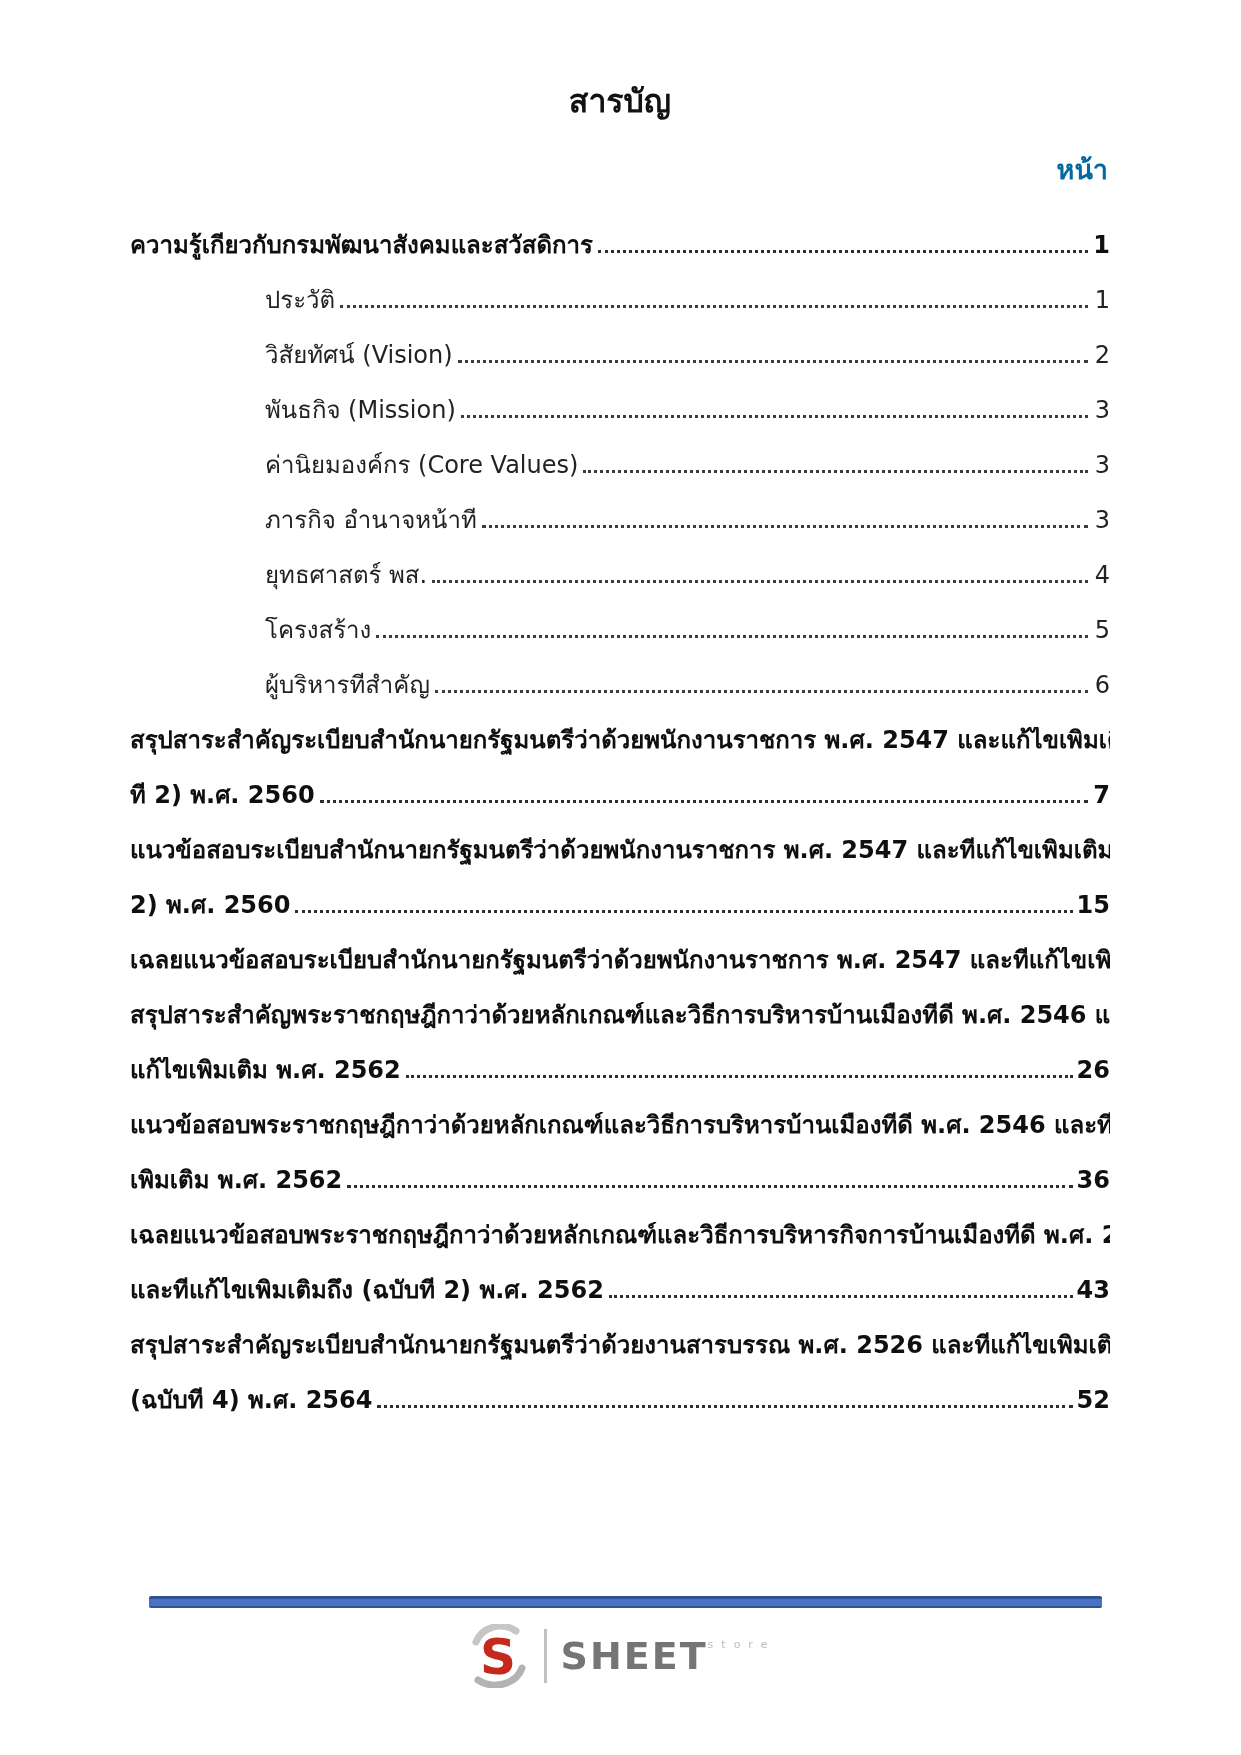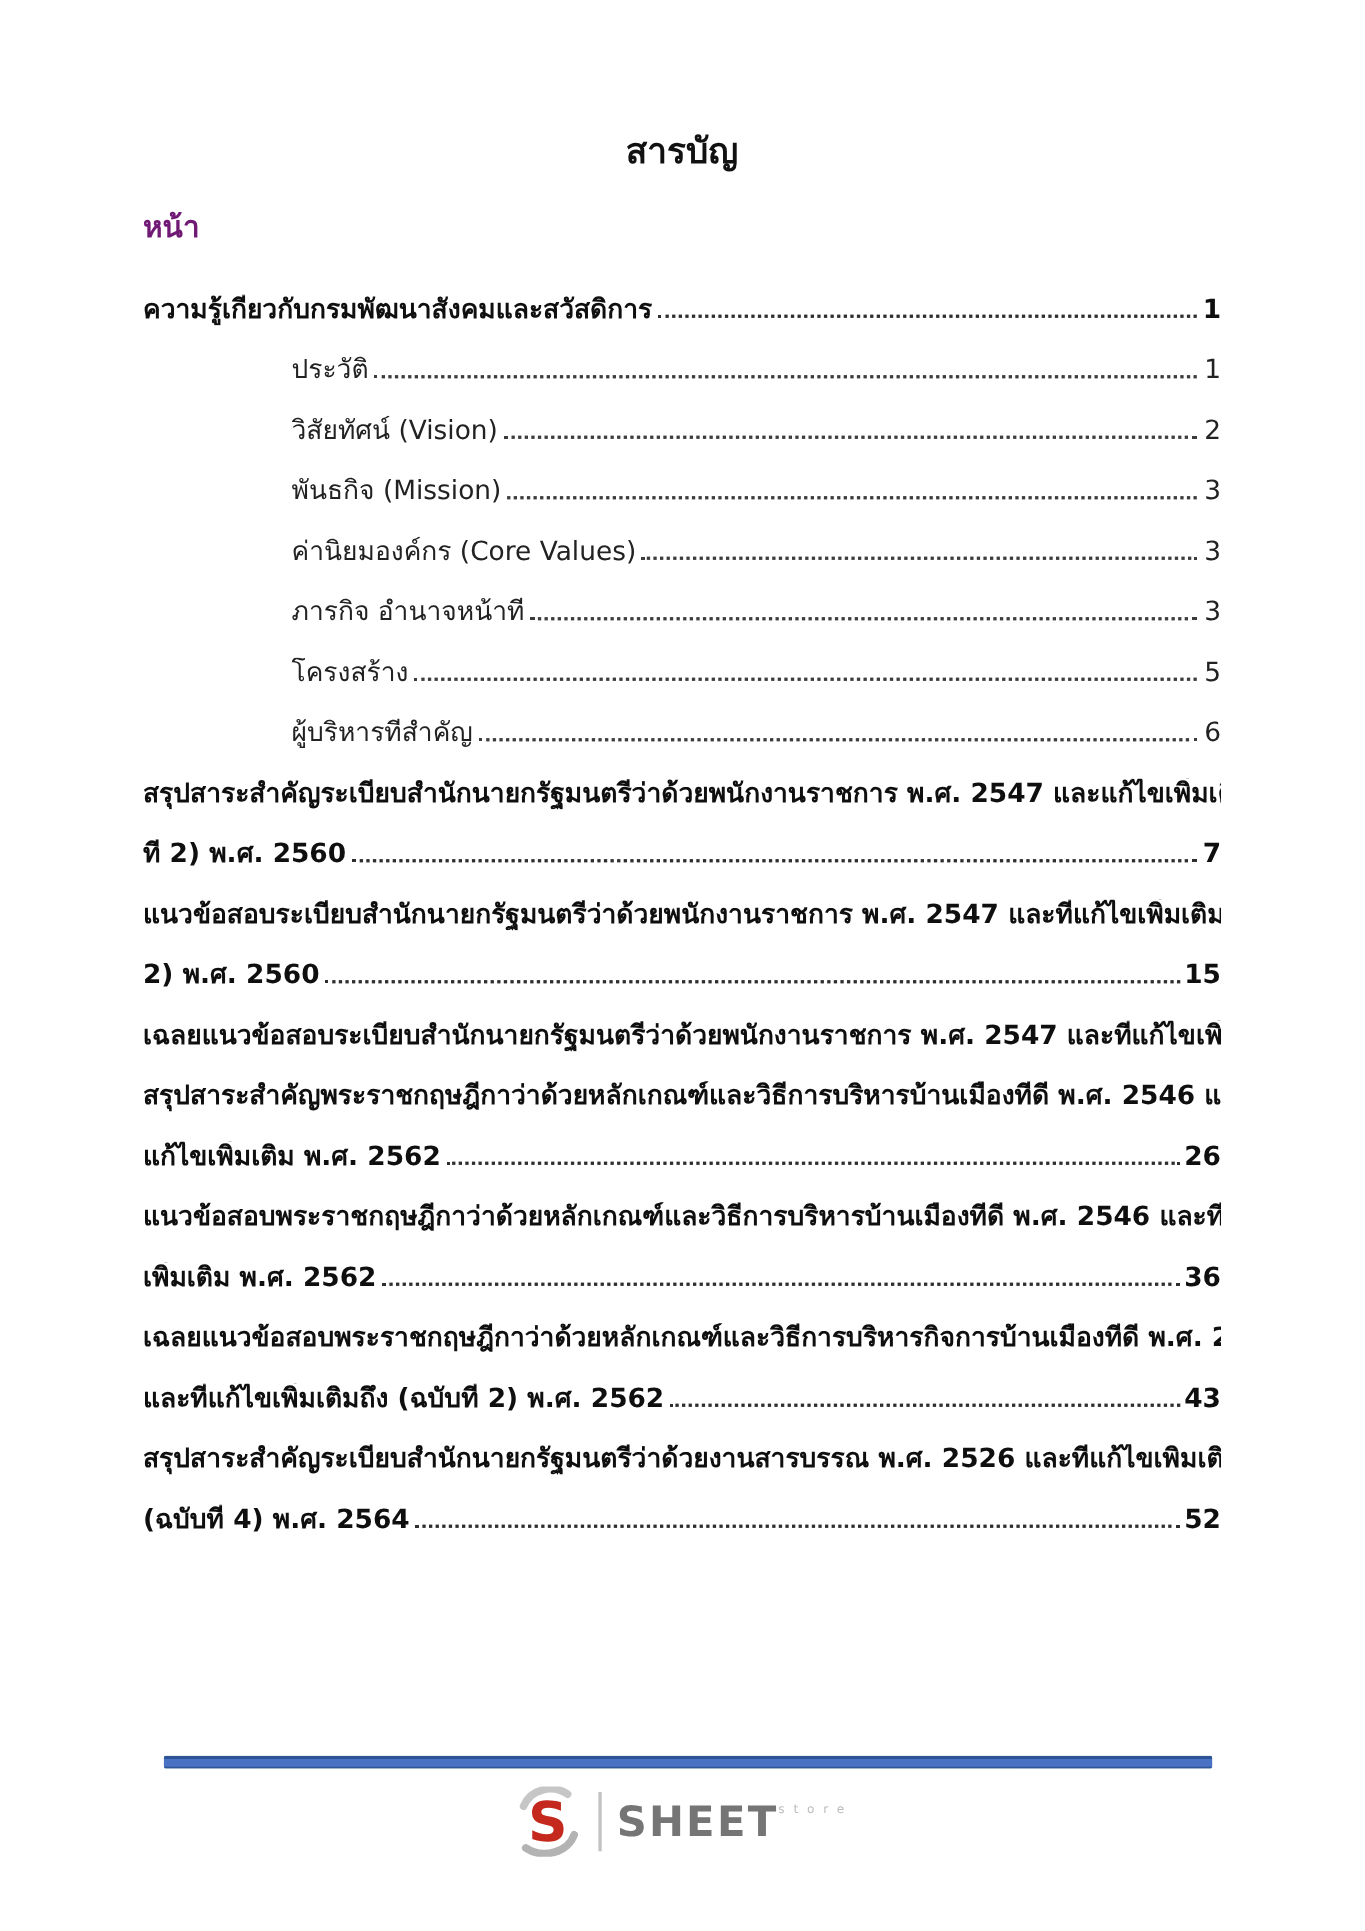--- a/index.html
+++ b/index.html
@@ -6,27 +6,28 @@
   html,body { background:#ffffff; }
   body {
     width:1241px; height:1755px;
     position:relative; overflow:hidden;
     font-family:"DejaVu Sans","Liberation Sans",sans-serif;
     color:#1c1c1c;
   }
   .page { position:absolute; inset:0; background:#ffffff; }
   .content { position:absolute; left:130px; right:131px; top:0; }
   .doc-title {
-    margin-top:111px;
+    margin-top:75px;
     text-align:center;
     font-size:32px; font-weight:bold; color:#111;
   }
   .page-col-label {
     margin-top:22px;
-    font-size:27px; font-weight:bold; color:#701a75;
+    text-align:right;
+    font-size:27px; font-weight:bold; color:#0369a1;
     padding-right:2px;
   }
   .toc { margin-top:14px; }
   .line {
     display:flex; align-items:flex-end;
     height:55px; overflow:hidden;
   }
   .label {
     line-height:1.15; font-size:24px;
     white-space:nowrap; overflow:hidden; flex-shrink:1;
@@ -113,20 +114,27 @@
             <span class="label r">ค่านิยมองค์กร (Core Values)</span>
             <span class="leader light"></span>
             <span class="pagenum r">3</span>
           </div>
         </div>
         <div>
           <div class="line indent">
             <span class="label r">ภารกิจ อำนาจหน้าที่</span>
             <span class="leader light"></span>
             <span class="pagenum r">3</span>
+          </div>
+        </div>
+        <div>
+          <div class="line indent">
+            <span class="label r">ยุทธศาสตร์ พส.</span>
+            <span class="leader light"></span>
+            <span class="pagenum r">4</span>
           </div>
         </div>
         <div>
           <div class="line indent">
             <span class="label r">โครงสร้าง</span>
             <span class="leader light"></span>
             <span class="pagenum r">5</span>
           </div>
         </div>
         <div>

